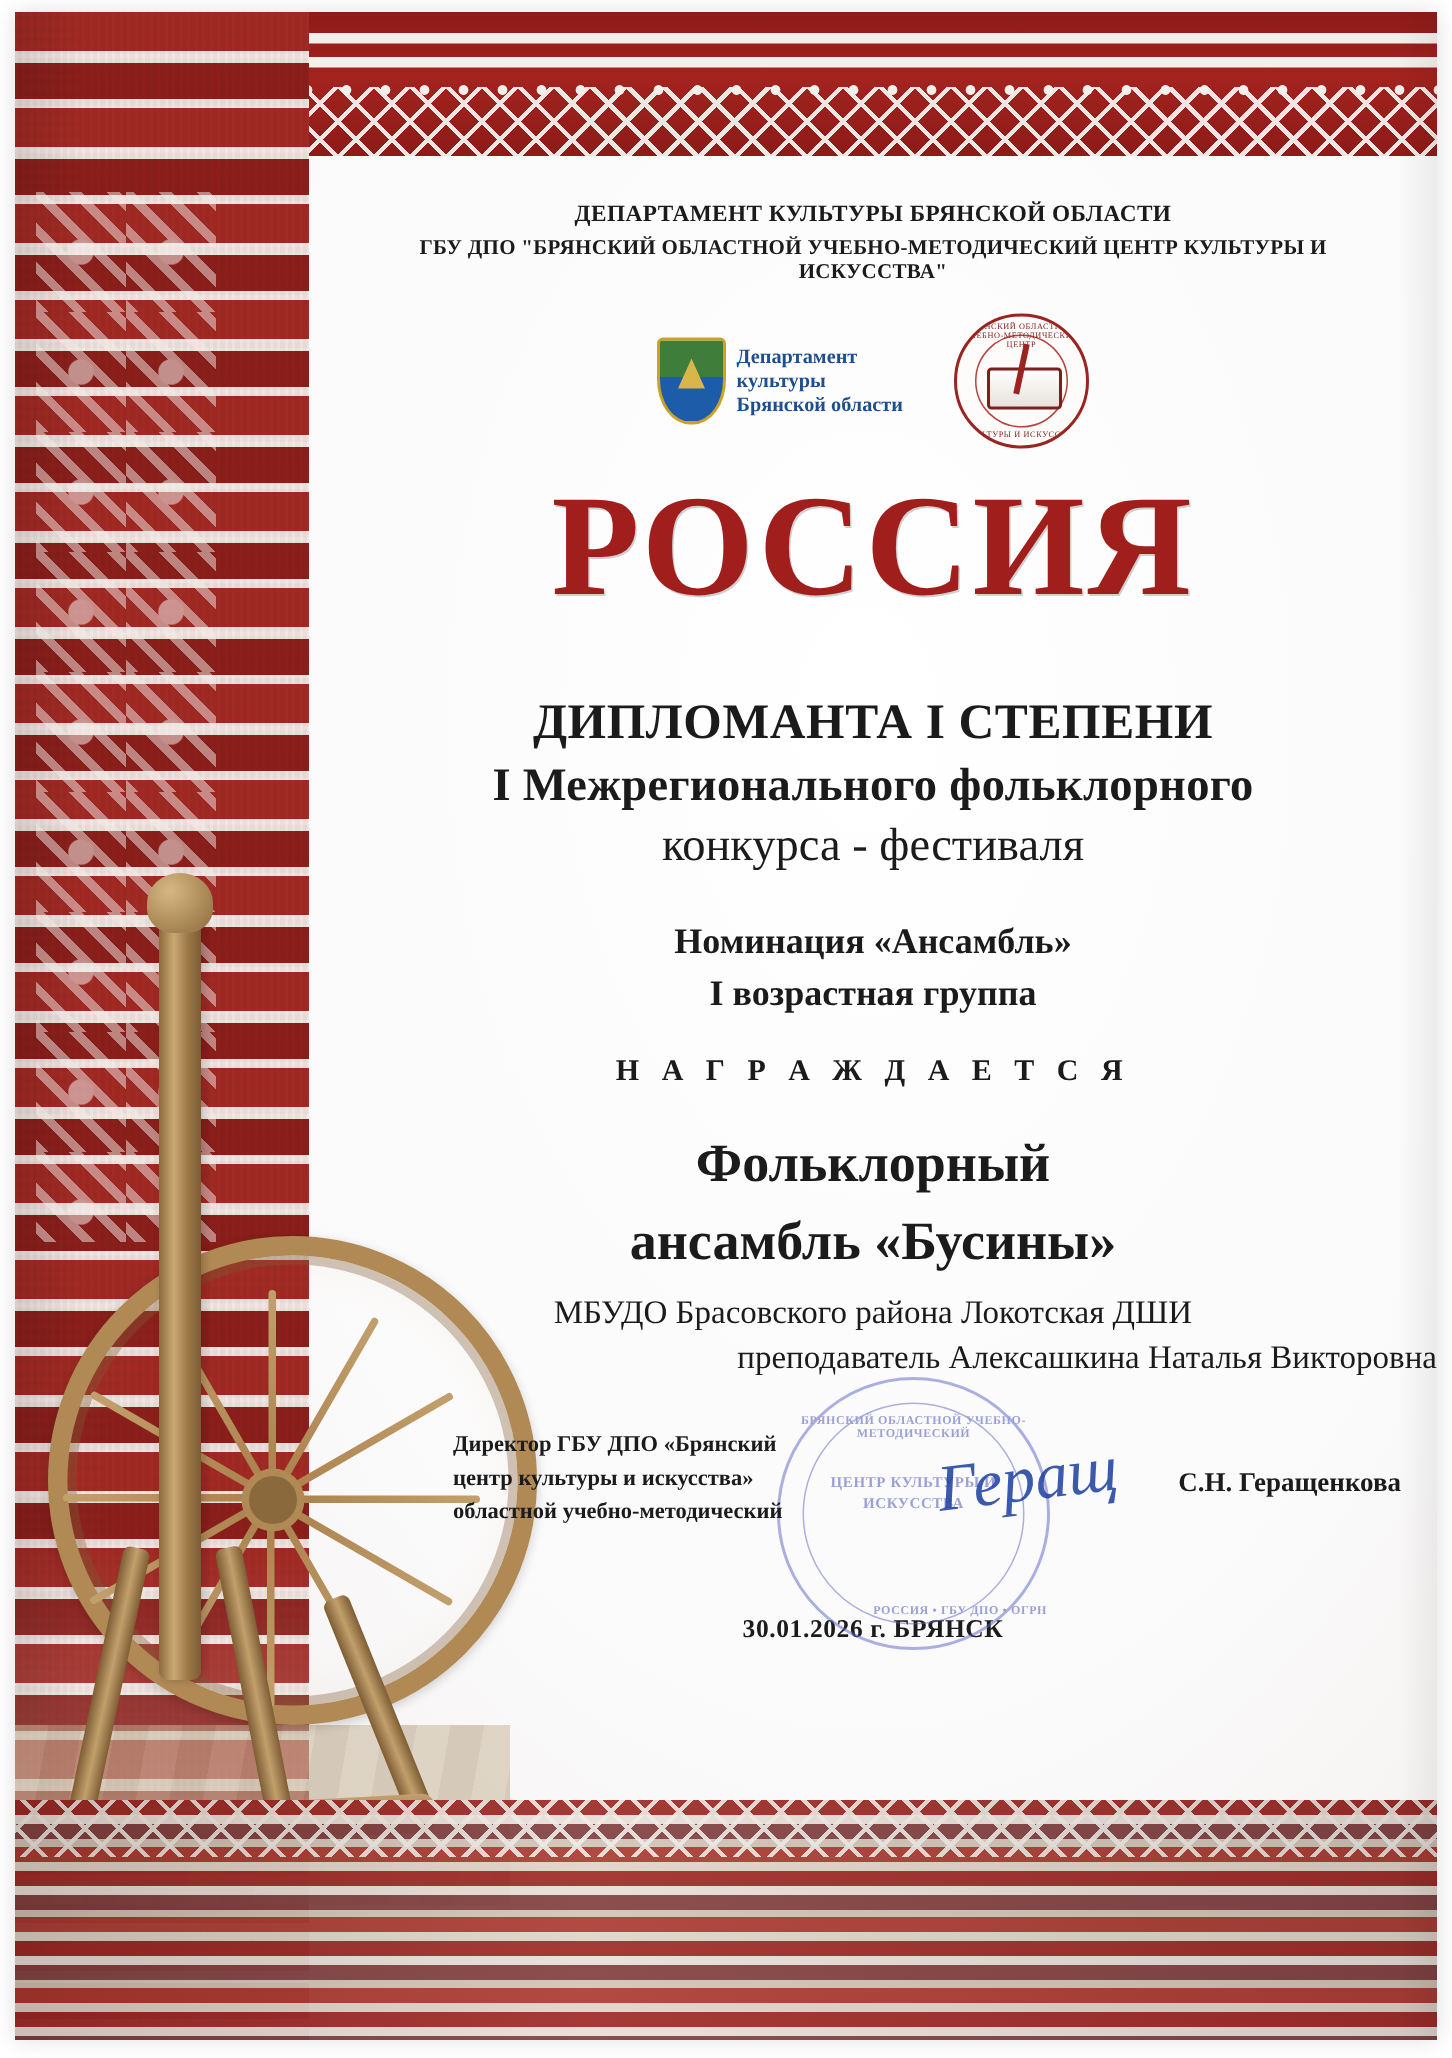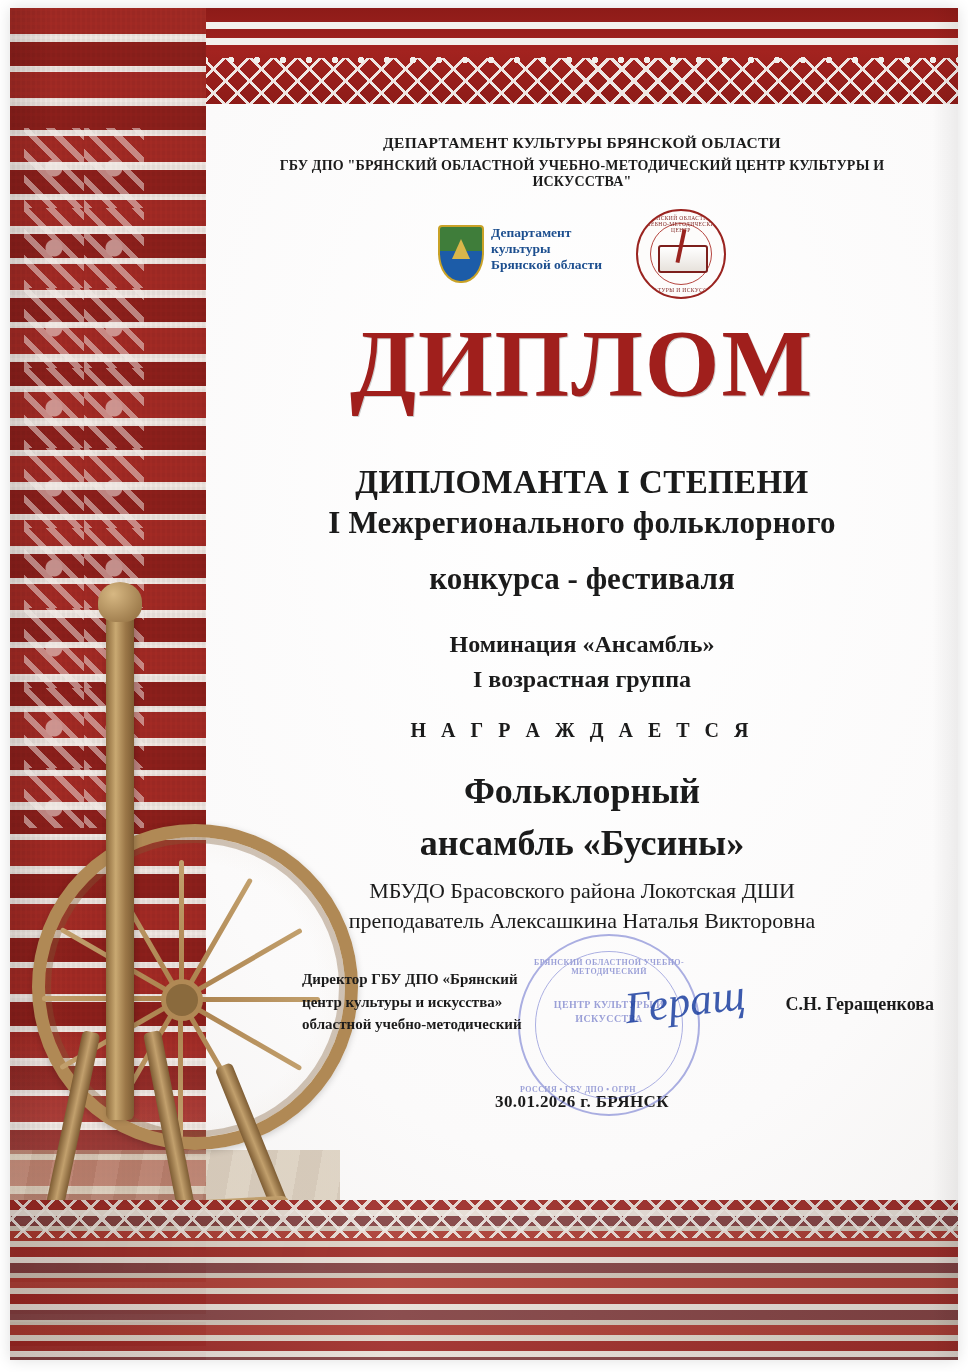--- a/index.html
+++ b/index.html
@@ -276,21 +276,21 @@
   .logos {
     display: flex;
     align-items: center;
     justify-content: center;
     gap: 34px;
     margin-top: 20px;
     height: 88px;
   }
   .logo-dep {
     display: flex;
-    align-items: flex-start;
+    align-items: center;
     gap: 7px;
   }
   .shield {
     width: 42px; height: 54px;
     background: linear-gradient(180deg, #3f7d3a 0 45%, #1c5ca8 45% 100%);
     border: 2px solid #c9a227;
     border-radius: 4px 4px 22px 22px / 4px 4px 30px 30px;
     position: relative;
   }
   .shield::after {
@@ -373,22 +373,22 @@
     letter-spacing: .4px;
   }
   .contest-1 {
     font-size: 31px;
     font-weight: bold;
     margin-top: 4px;
     letter-spacing: .2px;
   }
   .contest-2 {
     font-size: 31px;
-    font-weight: bold;
-    margin-top: 20px;
+    font-weight: normal;
+    margin-top: 4px;
   }
   .contest-3 {
     font-size: 31px;
     font-weight: bold;
     margin-top: 10px;
   }
   .nomination {
     font-size: 24px;
     font-weight: bold;
     margin-top: 34px;
@@ -414,20 +414,21 @@
     font-weight: bold;
     margin-top: 10px;
   }
   .school {
     font-size: 22px;
     margin-top: 14px;
   }
   .teacher {
     font-size: 22px;
     margin-top: 4px;
+    text-align: right;
   }
 
   
   .sign-block {
     position: relative;
     margin-top: 34px;
     height: 120px;
   }
   .sign-left {
     position: absolute;
@@ -490,21 +491,21 @@
     line-height: 1.35;
   }
   .stamp .arc-top {
     position: absolute;
     left: 0; right: 0; top: 22px;
     text-align: center;
   }
   .stamp .arc-bot {
     position: absolute;
     left: 0; right: 0; bottom: 20px;
-    text-align: left;
+    text-align: right;
   }
   .city-date {
     margin-top: 4px;
     font-size: 17px;
     font-weight: bold;
     letter-spacing: .4px;
   }
 </style>
 </head>
 <body>
@@ -575,21 +576,21 @@
         <div class="logo-round">
           <div class="ring-text">
             <span class="top">БРЯНСКИЙ ОБЛАСТНОЙ УЧЕБНО-МЕТОДИЧЕСКИЙ ЦЕНТР</span>
             <span class="bot">КУЛЬТУРЫ И ИСКУССТВА</span>
           </div>
           <div class="book"></div>
           <div class="quill"></div>
         </div>
       </div>
 
-      <div class="diplom-title">ДИПЛОМ</div>
+      <div class="diplom-title">РОССИЯ</div>
 
       <div class="degree">ДИПЛОМАНТА I СТЕПЕНИ</div>
 
       <div class="contest-1">I Межрегионального фольклорного</div>
       <div class="contest-2">конкурса - фестиваля</div>
 
       <div class="nomination">Номинация «Ансамбль»</div>
       <div class="age-group">I возрастная группа</div>
 
       <div class="awarded">Н А Г Р А Ж Д А Е Т С Я</div>

